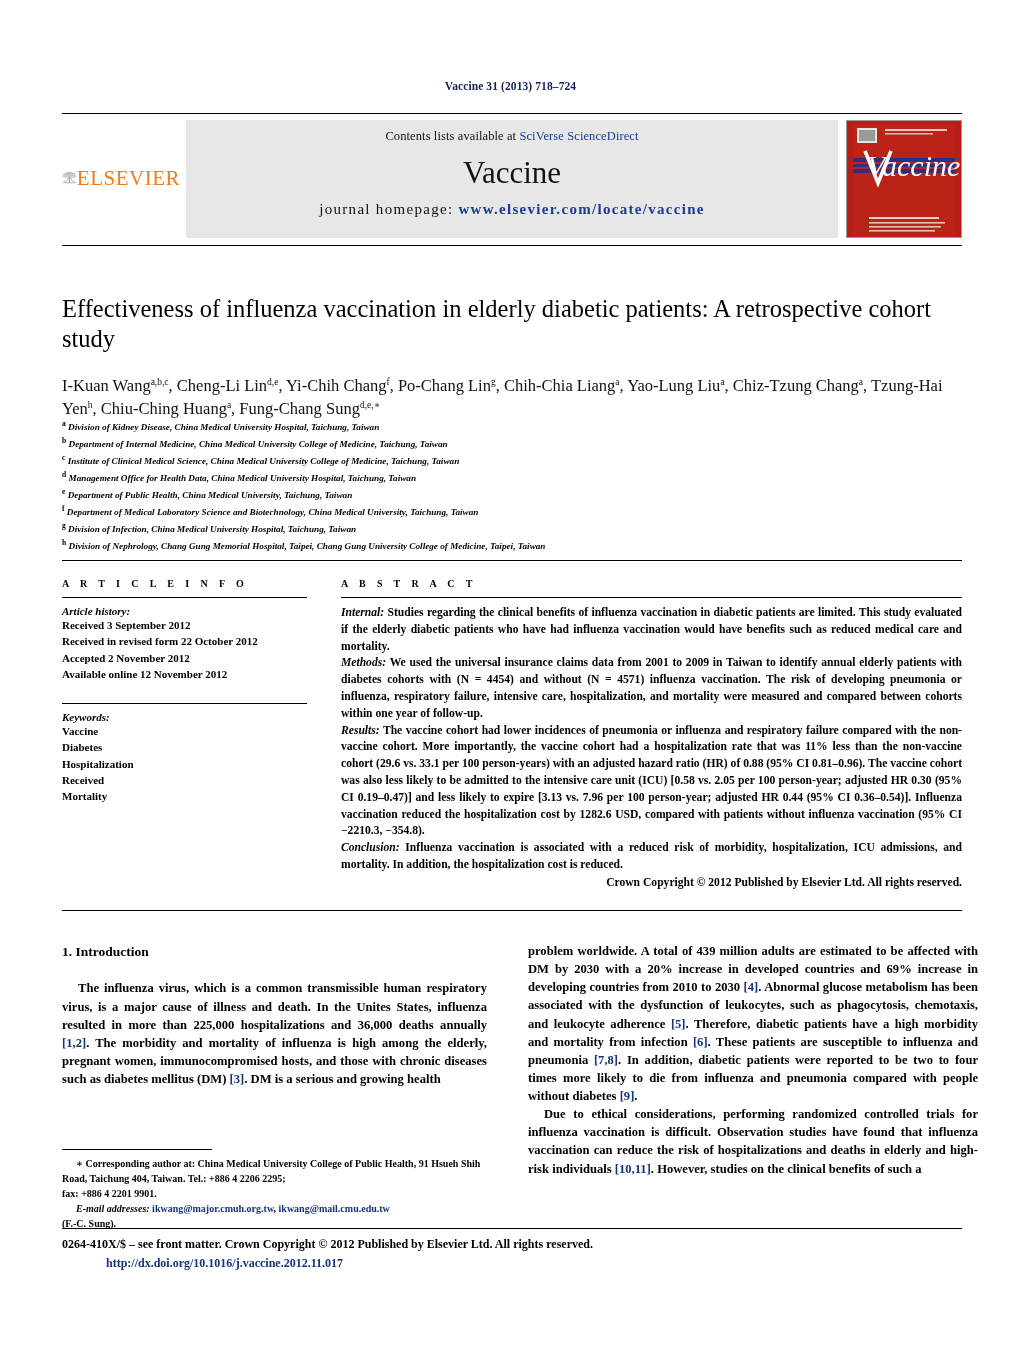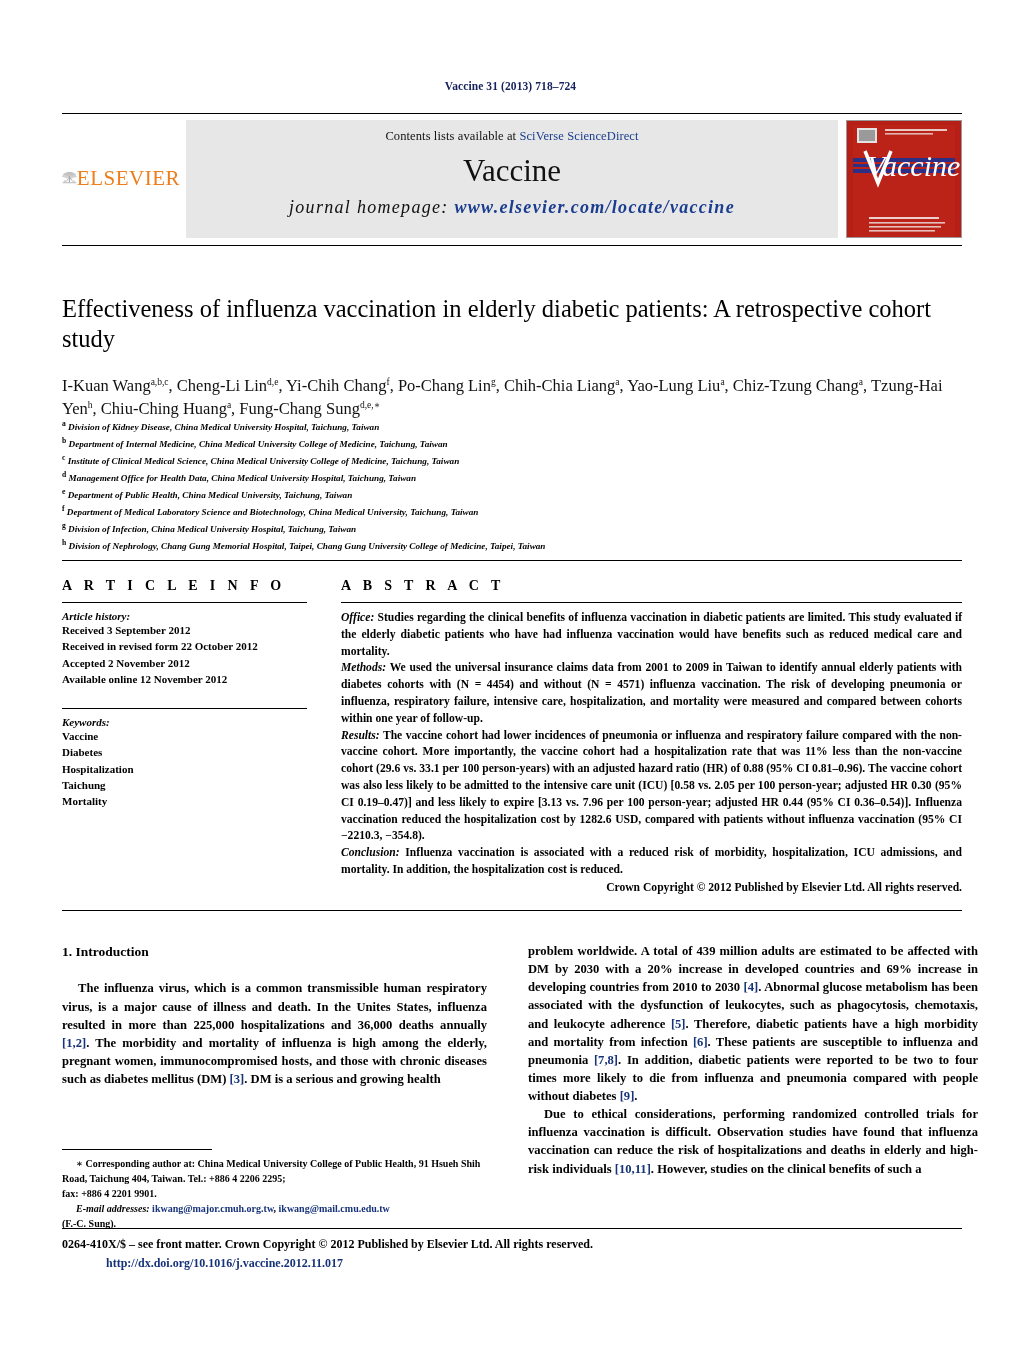--- a/index.html
+++ b/index.html
@@ -87,24 +87,23 @@
   .contents-line .sd {
     color: #1a3d8f;
   }
   .journal-name {
     font-size: 31px;
     line-height: 1;
     color: #111;
     font-family: "Liberation Serif", serif;
   }
   .homepage-line {
-    font-size: 18px;
+    font-size: 15px;
     letter-spacing: 1.3px;
     color: #111;
-    font-style: italic;
   }
   .homepage-line .url {
     color: #1a3d8f;
     font-weight: bold;
     letter-spacing: 1.3px;
   }
   .cover-thumb {
     width: 116px;
     flex: 0 0 116px;
     border: 1px solid #999;
@@ -157,21 +156,21 @@
 
   
   .rule-info-top {
     position: absolute;
     left: 62px;
     top: 548px;
     width: 900px;
     border-top: 1.6px solid #000;
   }
   .sechead {
-    font-size: 14px;
+    font-size: 10px;
     font-weight: bold;
     letter-spacing: 4.4px;
     color: #000;
   }
   .col-info {
     position: absolute;
     left: 62px;
     top: 566px;
     width: 245px;
   }
@@ -376,31 +375,31 @@
         <div>Accepted 2 November 2012</div>
         <div>Available online 12 November 2012</div>
       </div>
     <div class="kw-block">
       <div class="thin-rule"></div>
       <div class="kw-label">Keywords:</div>
       <div class="kw-list">
           <div>Vaccine</div>
           <div>Diabetes</div>
           <div>Hospitalization</div>
-          <div>Taichung</div>
+          <div>Received</div>
           <div>Mortality</div>
         </div>
     </div>
   </div>
 
   <div class="col-abs">
     <div class="sechead">A B S T R A C T</div>
     <div class="thin-rule"></div>
     <div class="abstract-body">
-        <p><span class="lead">Office:</span><span> Studies regarding the clinical benefits of influenza vaccination in diabetic patients are limited. This study evaluated if the elderly diabetic patients who have had influenza vaccination would have benefits such as reduced medical care and mortality.</span></p>
+        <p><span class="lead">Internal:</span><span> Studies regarding the clinical benefits of influenza vaccination in diabetic patients are limited. This study evaluated if the elderly diabetic patients who have had influenza vaccination would have benefits such as reduced medical care and mortality.</span></p>
         <p><span class="lead">Methods:</span><span> We used the universal insurance claims data from 2001 to 2009 in Taiwan to identify annual elderly patients with diabetes cohorts with (N = 4454) and without (N = 4571) influenza vaccination. The risk of developing pneumonia or influenza, respiratory failure, intensive care, hospitalization, and mortality were measured and compared between cohorts within one year of follow-up.</span></p>
         <p><span class="lead">Results:</span><span> The vaccine cohort had lower incidences of pneumonia or influenza and respiratory failure compared with the non-vaccine cohort. More importantly, the vaccine cohort had a hospitalization rate that was 11% less than the non-vaccine cohort (29.6 vs. 33.1 per 100 person-years) with an adjusted hazard ratio (HR) of 0.88 (95% CI 0.81–0.96). The vaccine cohort was also less likely to be admitted to the intensive care unit (ICU) [0.58 vs. 2.05 per 100 person-year; adjusted HR 0.30 (95% CI 0.19–0.47)] and less likely to expire [3.13 vs. 7.96 per 100 person-year; adjusted HR 0.44 (95% CI 0.36–0.54)]. Influenza vaccination reduced the hospitalization cost by 1282.6 USD, compared with patients without influenza vaccination (95% CI −2210.3, −354.8).</span></p>
         <p><span class="lead">Conclusion:</span><span> Influenza vaccination is associated with a reduced risk of morbidity, hospitalization, ICU admissions, and mortality. In addition, the hospitalization cost is reduced.</span></p>
       </div>
     <div class="abs-copy">Crown Copyright © 2012 Published by Elsevier Ltd. All rights reserved.</div>
   </div>
 
   <div class="rule-abs-bottom"></div>
 
   <div class="body-col col-left">

